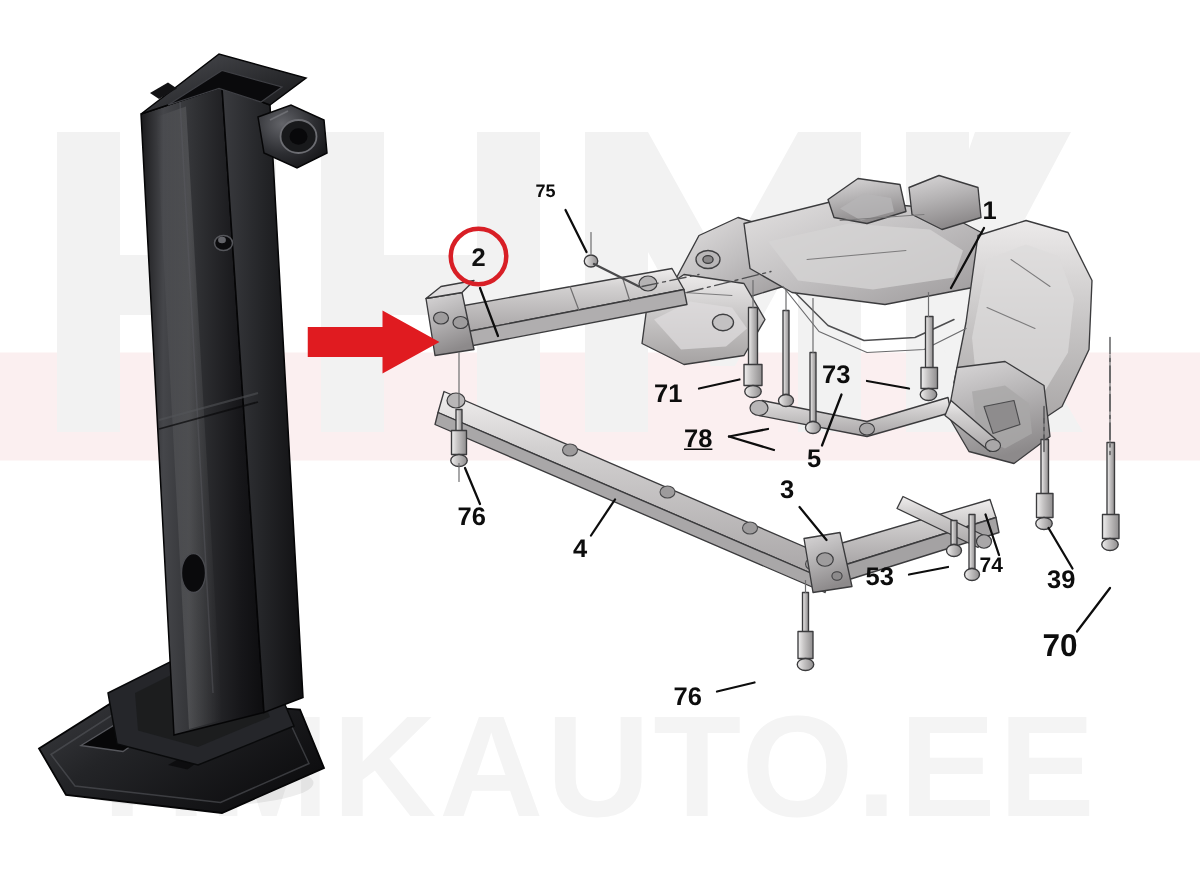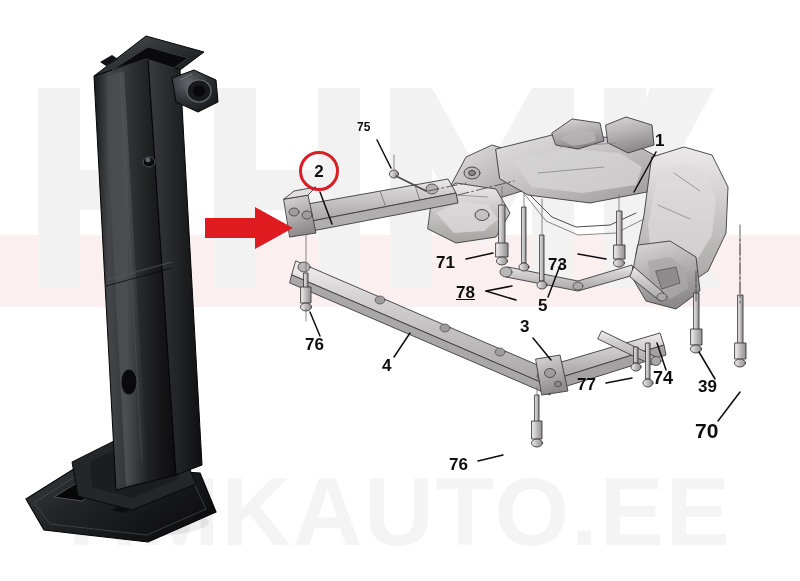--- a/index.html
+++ b/index.html
@@ -459,22 +459,22 @@
   </div>
 
   <div id="labels">
       <div class="plabel" style="left: 655px; top: 132px; font-size: 17px;">1</div>
       <div class="plabel" style="left: 520px; top: 318px; font-size: 17px;">3</div>
       <div class="plabel" style="left: 382px; top: 357px; font-size: 17px;">4</div>
       <div class="plabel" style="left: 538px; top: 297px; font-size: 17px;">5</div>
       <div class="plabel" style="left: 695px; top: 420px; font-size: 21px;">70</div>
       <div class="plabel" style="left: 436px; top: 254px; font-size: 17px;">71</div>
       <div class="plabel" style="left: 698px; top: 378px; font-size: 17px;">39</div>
-      <div class="plabel" style="left: 548px; top: 256px; font-size: 17px;">73</div>
-      <div class="plabel" style="left: 653px; top: 369px; font-size: 18px;">74</div>
+      <div class="plabel" style="left: 548px; top: 241px; font-size: 17px;">73</div>
+      <div class="plabel" style="left: 653px; top: 369px; font-size: 14px;">74</div>
       <div class="plabel" style="left: 357px; top: 121px; font-size: 12px;">75</div>
       <div class="plabel" style="left: 305px; top: 336px; font-size: 17px;">76</div>
-      <div class="plabel" style="left: 577px; top: 376px; font-size: 17px;">77</div>
+      <div class="plabel" style="left: 577px; top: 376px; font-size: 17px;">53</div>
       <div class="plabel" style="left: 456px; top: 284px; font-size: 17px; text-decoration: underline;">78</div>
       <div class="plabel" style="left: 449px; top: 456px; font-size: 17px;">76</div>
     </div>
 
 </div>
 
 </body></html>

